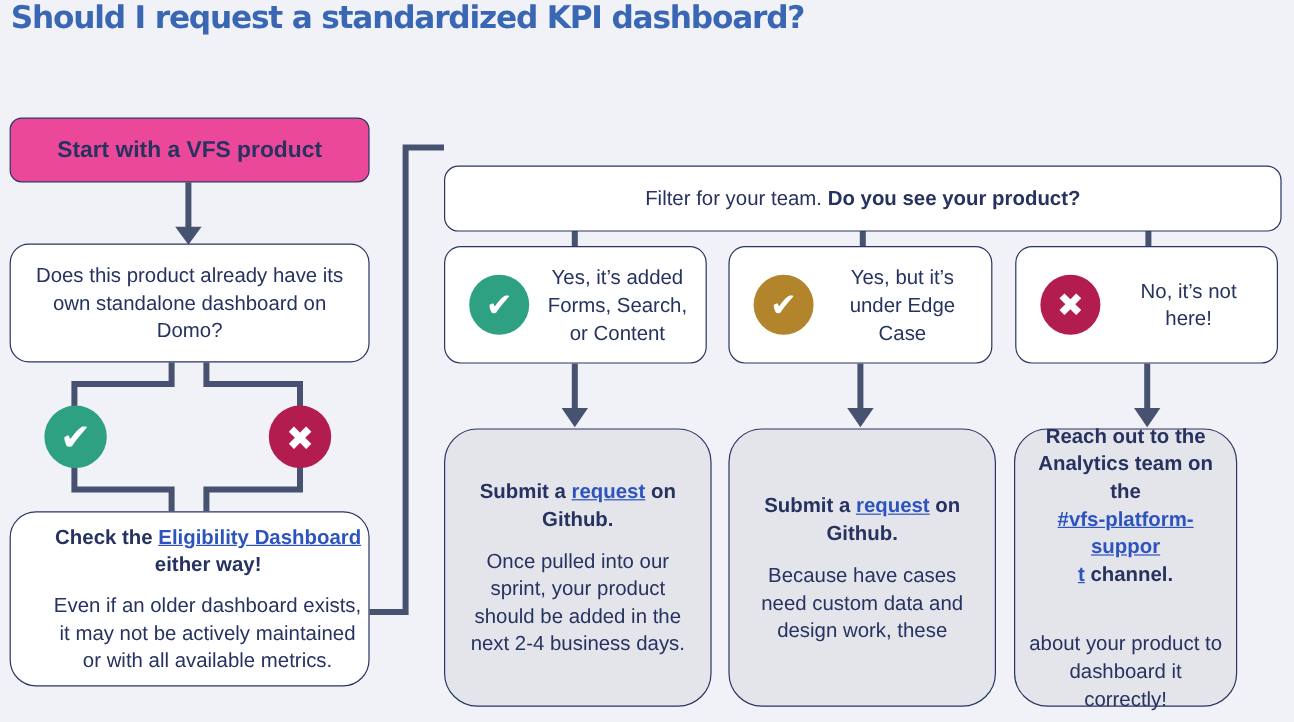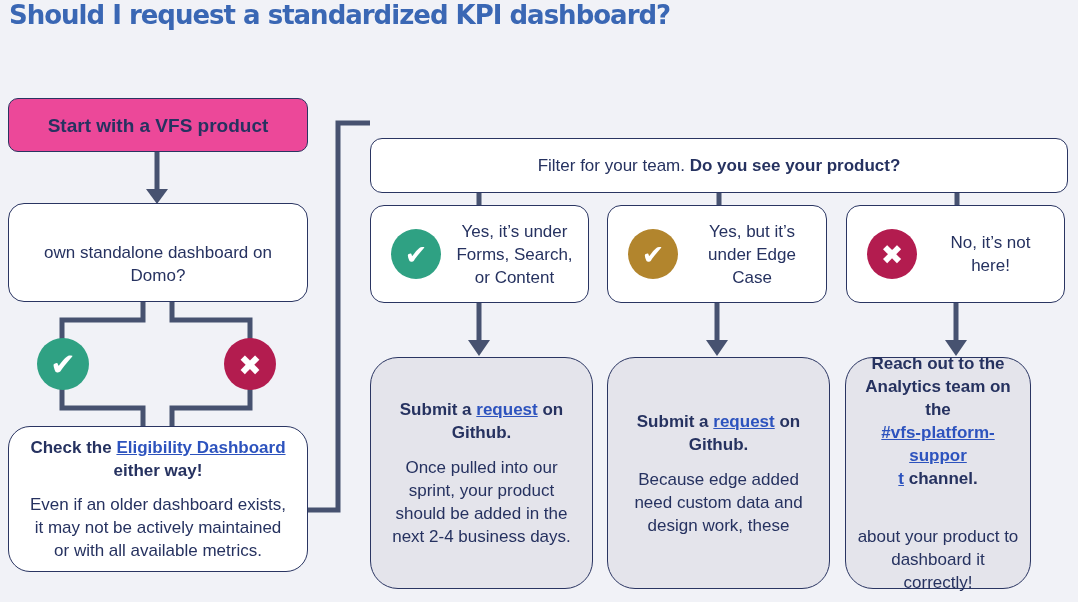--- a/index.html
+++ b/index.html
@@ -21,21 +21,21 @@
     position:absolute;z-index:2;box-sizing:border-box;
     background:#ffffff;border:1.6px solid #2A3562;
     display:flex;flex-direction:column;align-items:center;justify-content:center;
     text-align:center;font-size:17px;line-height:23px;
   }
   .gray{background:#ec4899;}
   .b{font-weight:700;}
   .lnk{color:#2D53BE;text-decoration:underline;}
   #start{left:8px;top:98px;width:300px;height:54px;border-radius:10px;font-size:19px;}
   #question{left:8px;top:203px;width:300px;height:99px;border-radius:16px;padding:0 8px;}
-  #elig{left:8px;top:426px;width:300px;height:146px;border-radius:22px;gap:11px;padding:2px 6px;}
+  #elig{left:8px;top:426px;width:300px;height:146px;border-radius:22px;gap:11px;padding:2px 6px;align-items:flex-end;}
   #filter{left:370px;top:97px;width:698px;height:55px;border-radius:12px;margin-top:41px;}
   .opt{
     top:205px;height:98px;border-radius:14px;
     flex-direction:row;gap:12px;padding:0 12px 0 20px;
   }
   #opt1{left:370px;width:219px;}
   #opt2{left:607px;width:220px;}
   #opt3{left:846px;width:219px;}
   .opt .label{flex:1;}
   .circle{
@@ -86,37 +86,37 @@
       <circle cx="250" cy="364" r="26" fill="#B31C4F"></circle>
       <text x="250" y="375" text-anchor="middle" font-size="28" font-weight="bold" fill="#ffffff" font-family="DejaVu Sans">✖</text>
     </g>
   </svg>
 
   <div class="node gray b" id="start">
     <span><span>Start with a VFS product</span></span>
   </div>
 
   <div class="node" id="question">
-    <span><br><span>own standalone dashboard on</span><br><span>Domo?</span></span>
+    <span><span>Does this product already have its</span><br><span>own standalone dashboard on</span><br><span>Domo?</span></span>
   </div>
 
   <div class="node" id="elig">
     <div><span class="b">Check the </span><a href="#" class="lnk b">Eligibility Dashboard</a><br><span class="b">either way!</span></div>
     <div><span>Even if an older dashboard exists,</span><br><span>it may not be actively maintained</span><br><span>or with all available metrics.</span></div>
   </div>
 
   <div class="node" id="filter">
     <span><span>Filter for your team. </span><span class="b">Do you see your product?</span></span>
   </div>
 
   <div class="node opt" id="opt1">
     <div class="circle" style="background-color: rgb(47, 161, 131);">
       <span>✔</span>
     </div>
-    <div class="label"><span>Yes, it’s under</span><br><span>Forms, Search,</span><br><span>or Content</span></div>
+    <div class="label"><span>Yes, it’s added</span><br><span>Forms, Search,</span><br><span>or Content</span></div>
   </div>
 
   <div class="node opt" id="opt2">
     <div class="circle" style="background-color: rgb(178, 133, 45);">
       <span>✔</span>
     </div>
     <div class="label"><span>Yes, but it’s</span><br><span>under Edge</span><br><span>Case</span></div>
   </div>
 
   <div class="node opt" id="opt3">
@@ -126,21 +126,21 @@
     <div class="label"><span>No, it’s not</span><br><span>here!</span></div>
   </div>
 
   <div class="node desc" id="desc1">
     <div><span class="b">Submit a </span><a href="#" class="lnk b">request</a><span class="b"> on</span><br><span class="b">Github.</span></div>
     <div><span>Once pulled into our</span><br><span>sprint, your product</span><br><span>should be added in the</span><br><span>next 2-4 business days.</span></div>
   </div>
 
   <div class="node desc" id="desc2">
     <div><span class="b">Submit a </span><a href="#" class="lnk b">request</a><span class="b"> on</span><br><span class="b">Github.</span></div>
-    <div><span>Because edge added</span><br><span>need custom data and</span><br><span>design work, these</span><br></div>
+    <div><span>Because have cases</span><br><span>need custom data and</span><br><span>design work, these</span><br></div>
   </div>
 
   <div class="node desc" id="desc3">
     <div><span class="b">Reach out to the</span><br><span class="b">Analytics team on the</span><br><a href="#" class="lnk b">#vfs-platform-suppor</a><br><a href="#" class="lnk b">t</a><span class="b"> channel.</span></div>
     <div><br><span>about your product to</span><br><span>dashboard it correctly!</span></div>
   </div>
 
 </div>
 
 </body></html>

